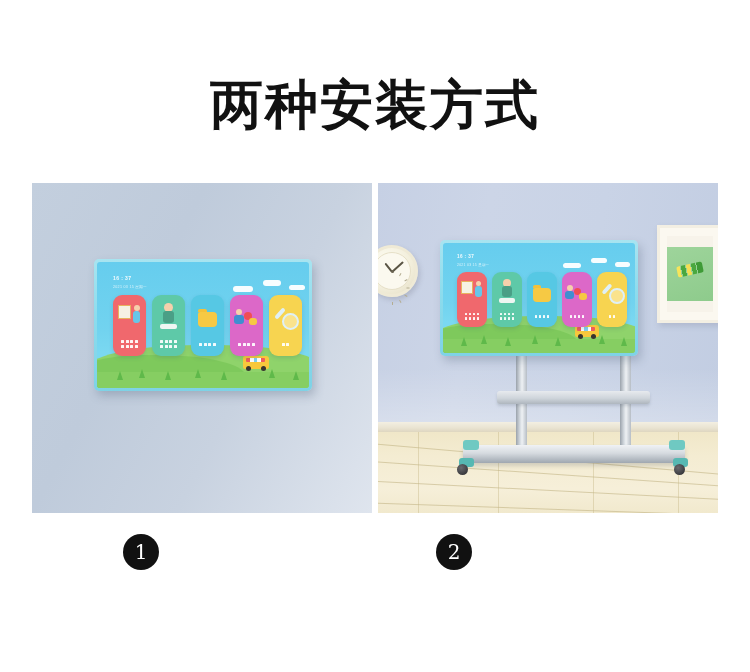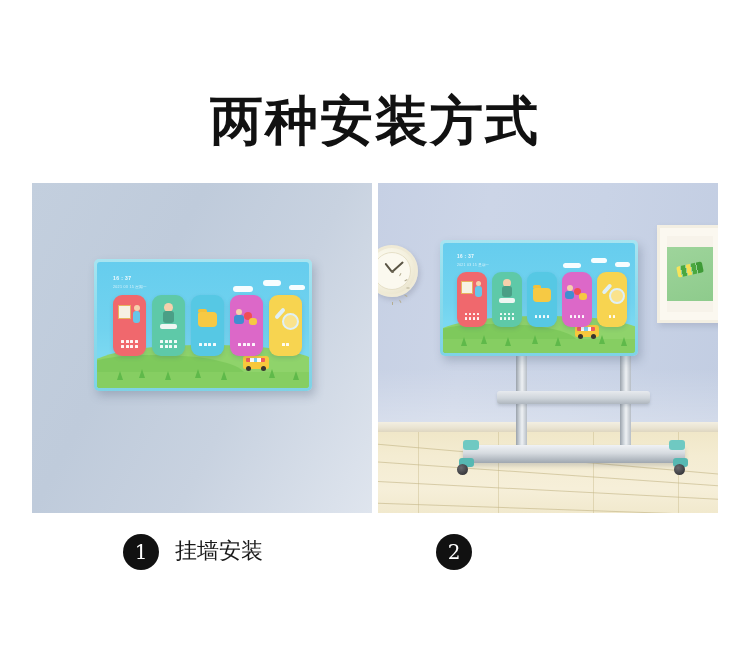--- a/index.html
+++ b/index.html
@@ -12,21 +12,21 @@
     height: 672px;
     position: relative;
     font-family: "Liberation Sans", "DejaVu Sans", sans-serif;
     overflow: hidden;
   }
 
   
   .page-title {
     position: absolute;
     left: 0;
-    top: 92px;
+    top: 76px;
     width: 750px;
     text-align: center;
     font-size: 53px;
     line-height: 58px;
     font-weight: bold;
     color: #111111;
     letter-spacing: 2px;
     font-family: "DejaVu Sans", "Liberation Sans", sans-serif;
   }
 
@@ -655,20 +655,17 @@
           </div>
 
         </div>
       </div>
     </div>
   </div>
 </div>
 
 <div class="caption" style="left:123px; top:534px;">
   <div class="badge">1</div>
-  <div class="caption-text">
-    <div class="caption-main">挂墙安装</div>
-  </div>
 </div>
 
 <div class="caption" style="left:436px; top:534px;">
   <div class="badge">2</div>
 </div>
 
 </body></html>

